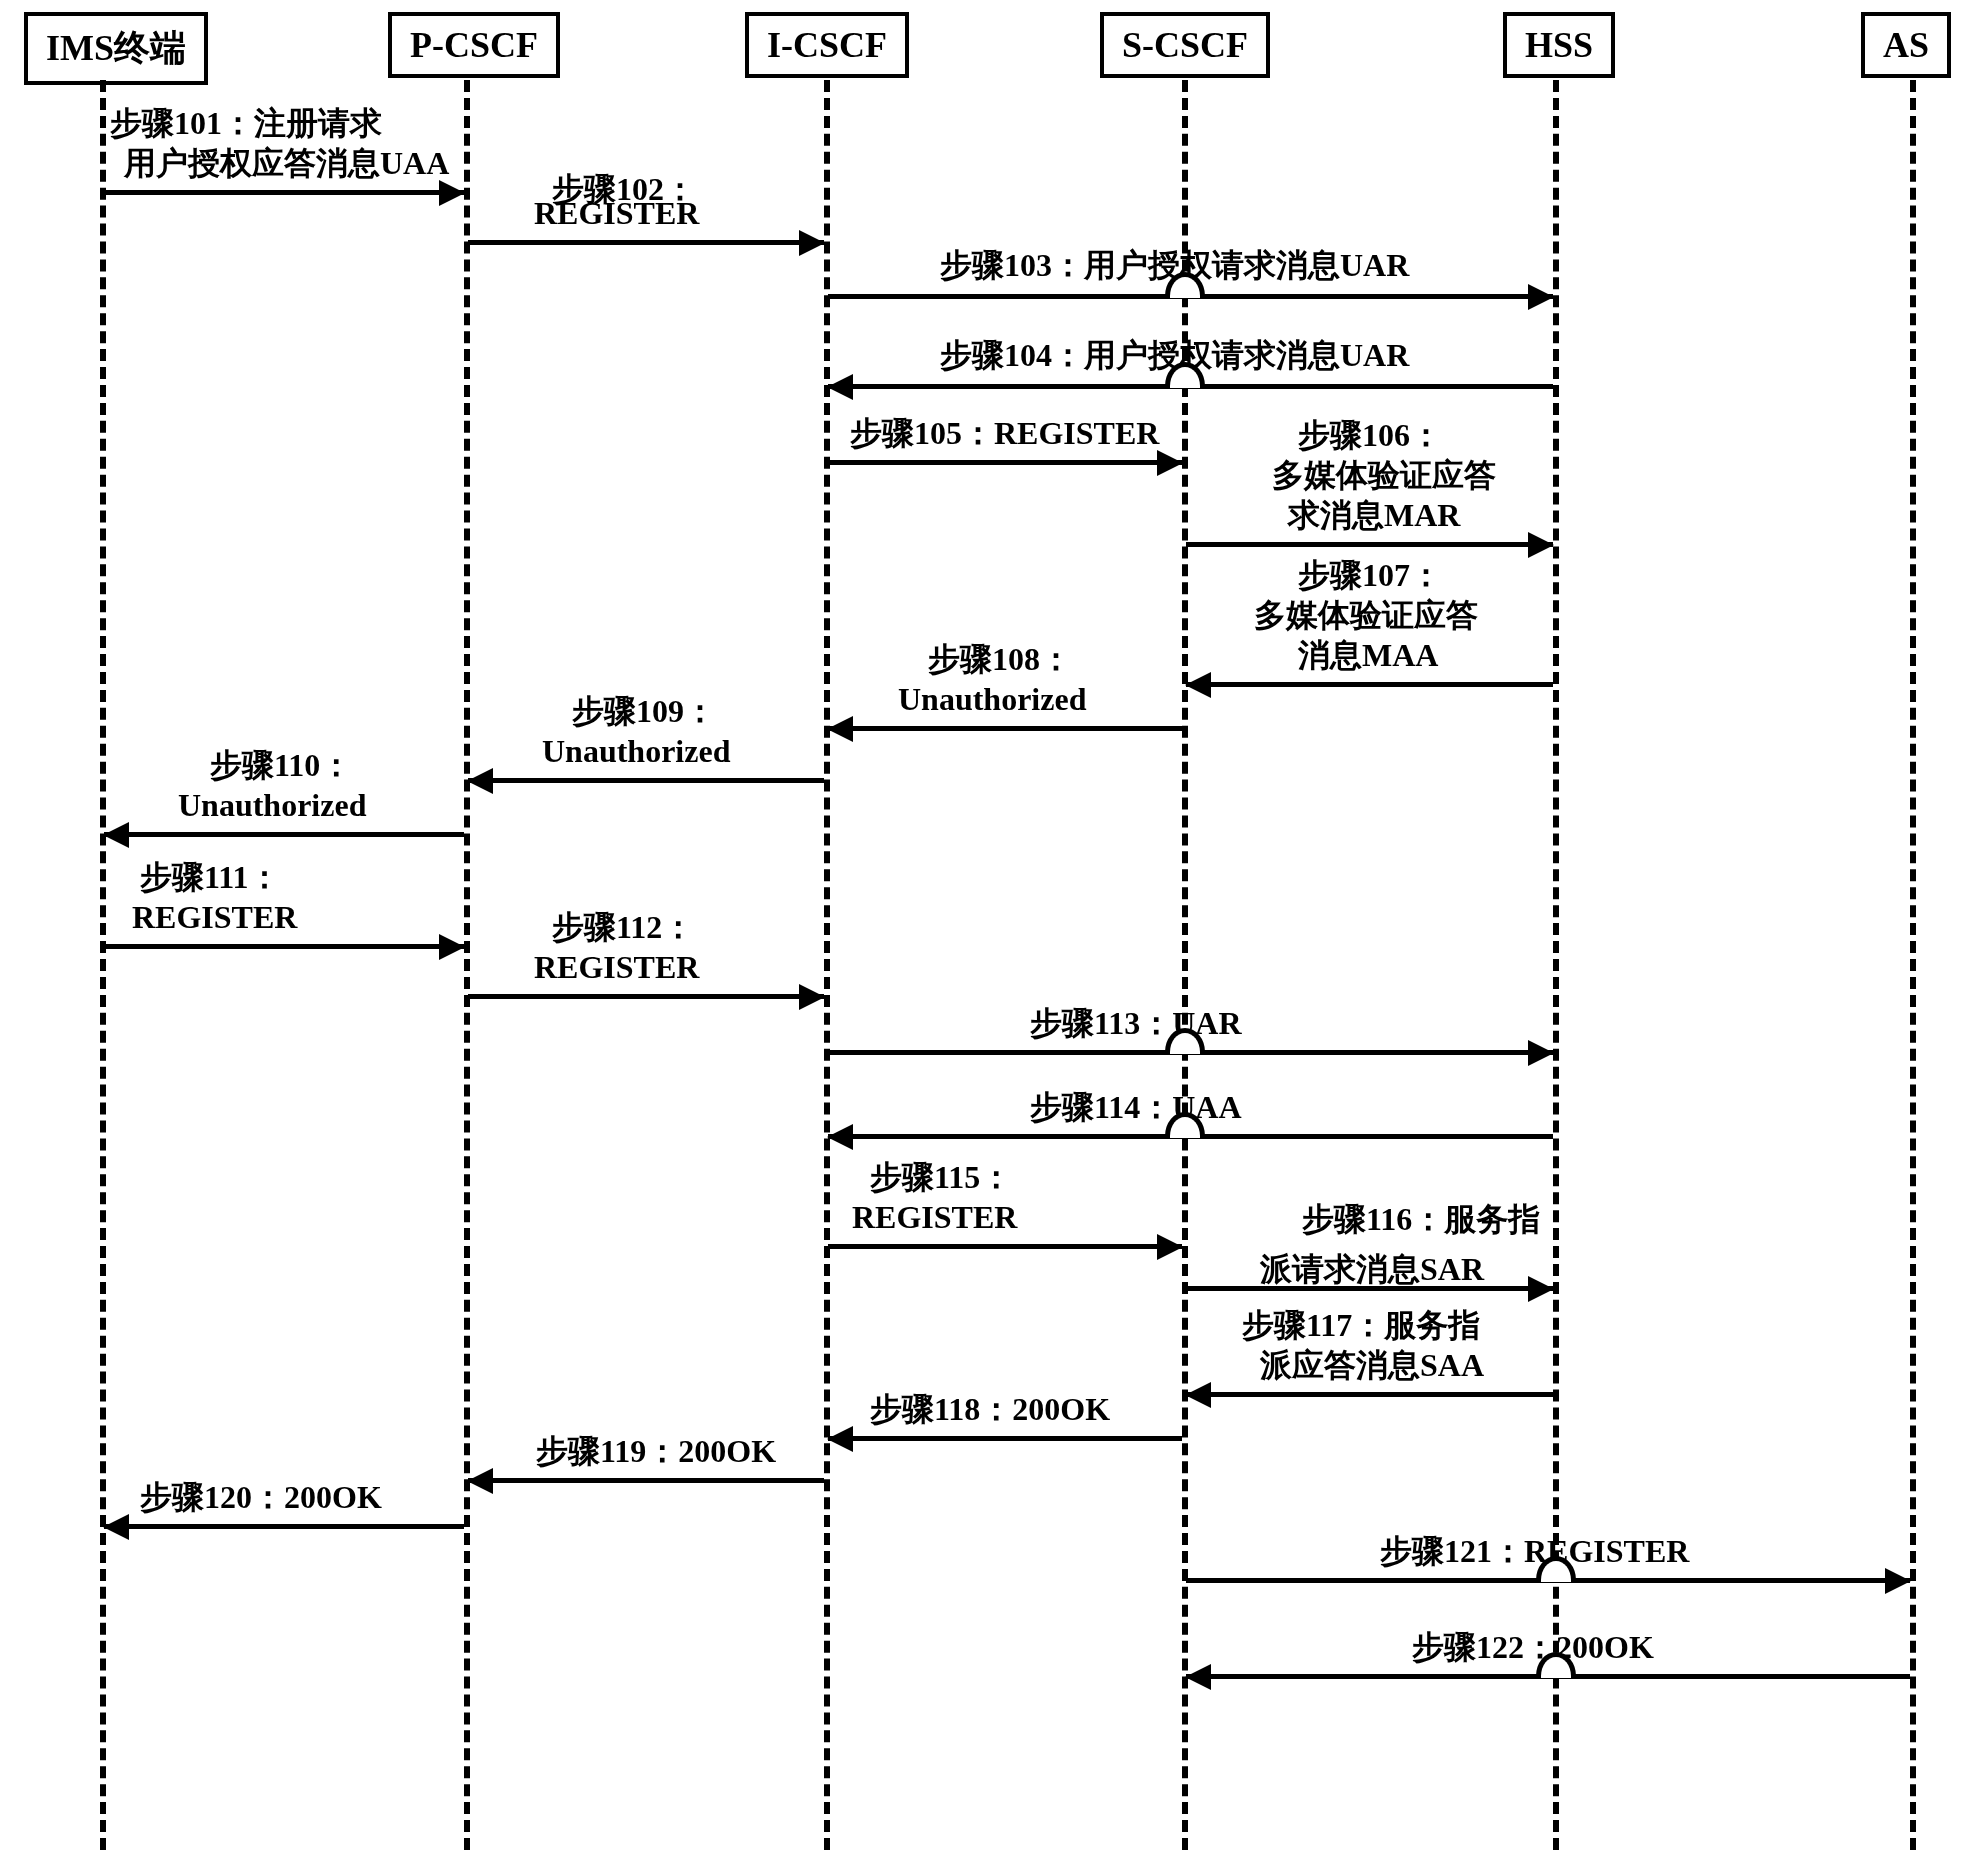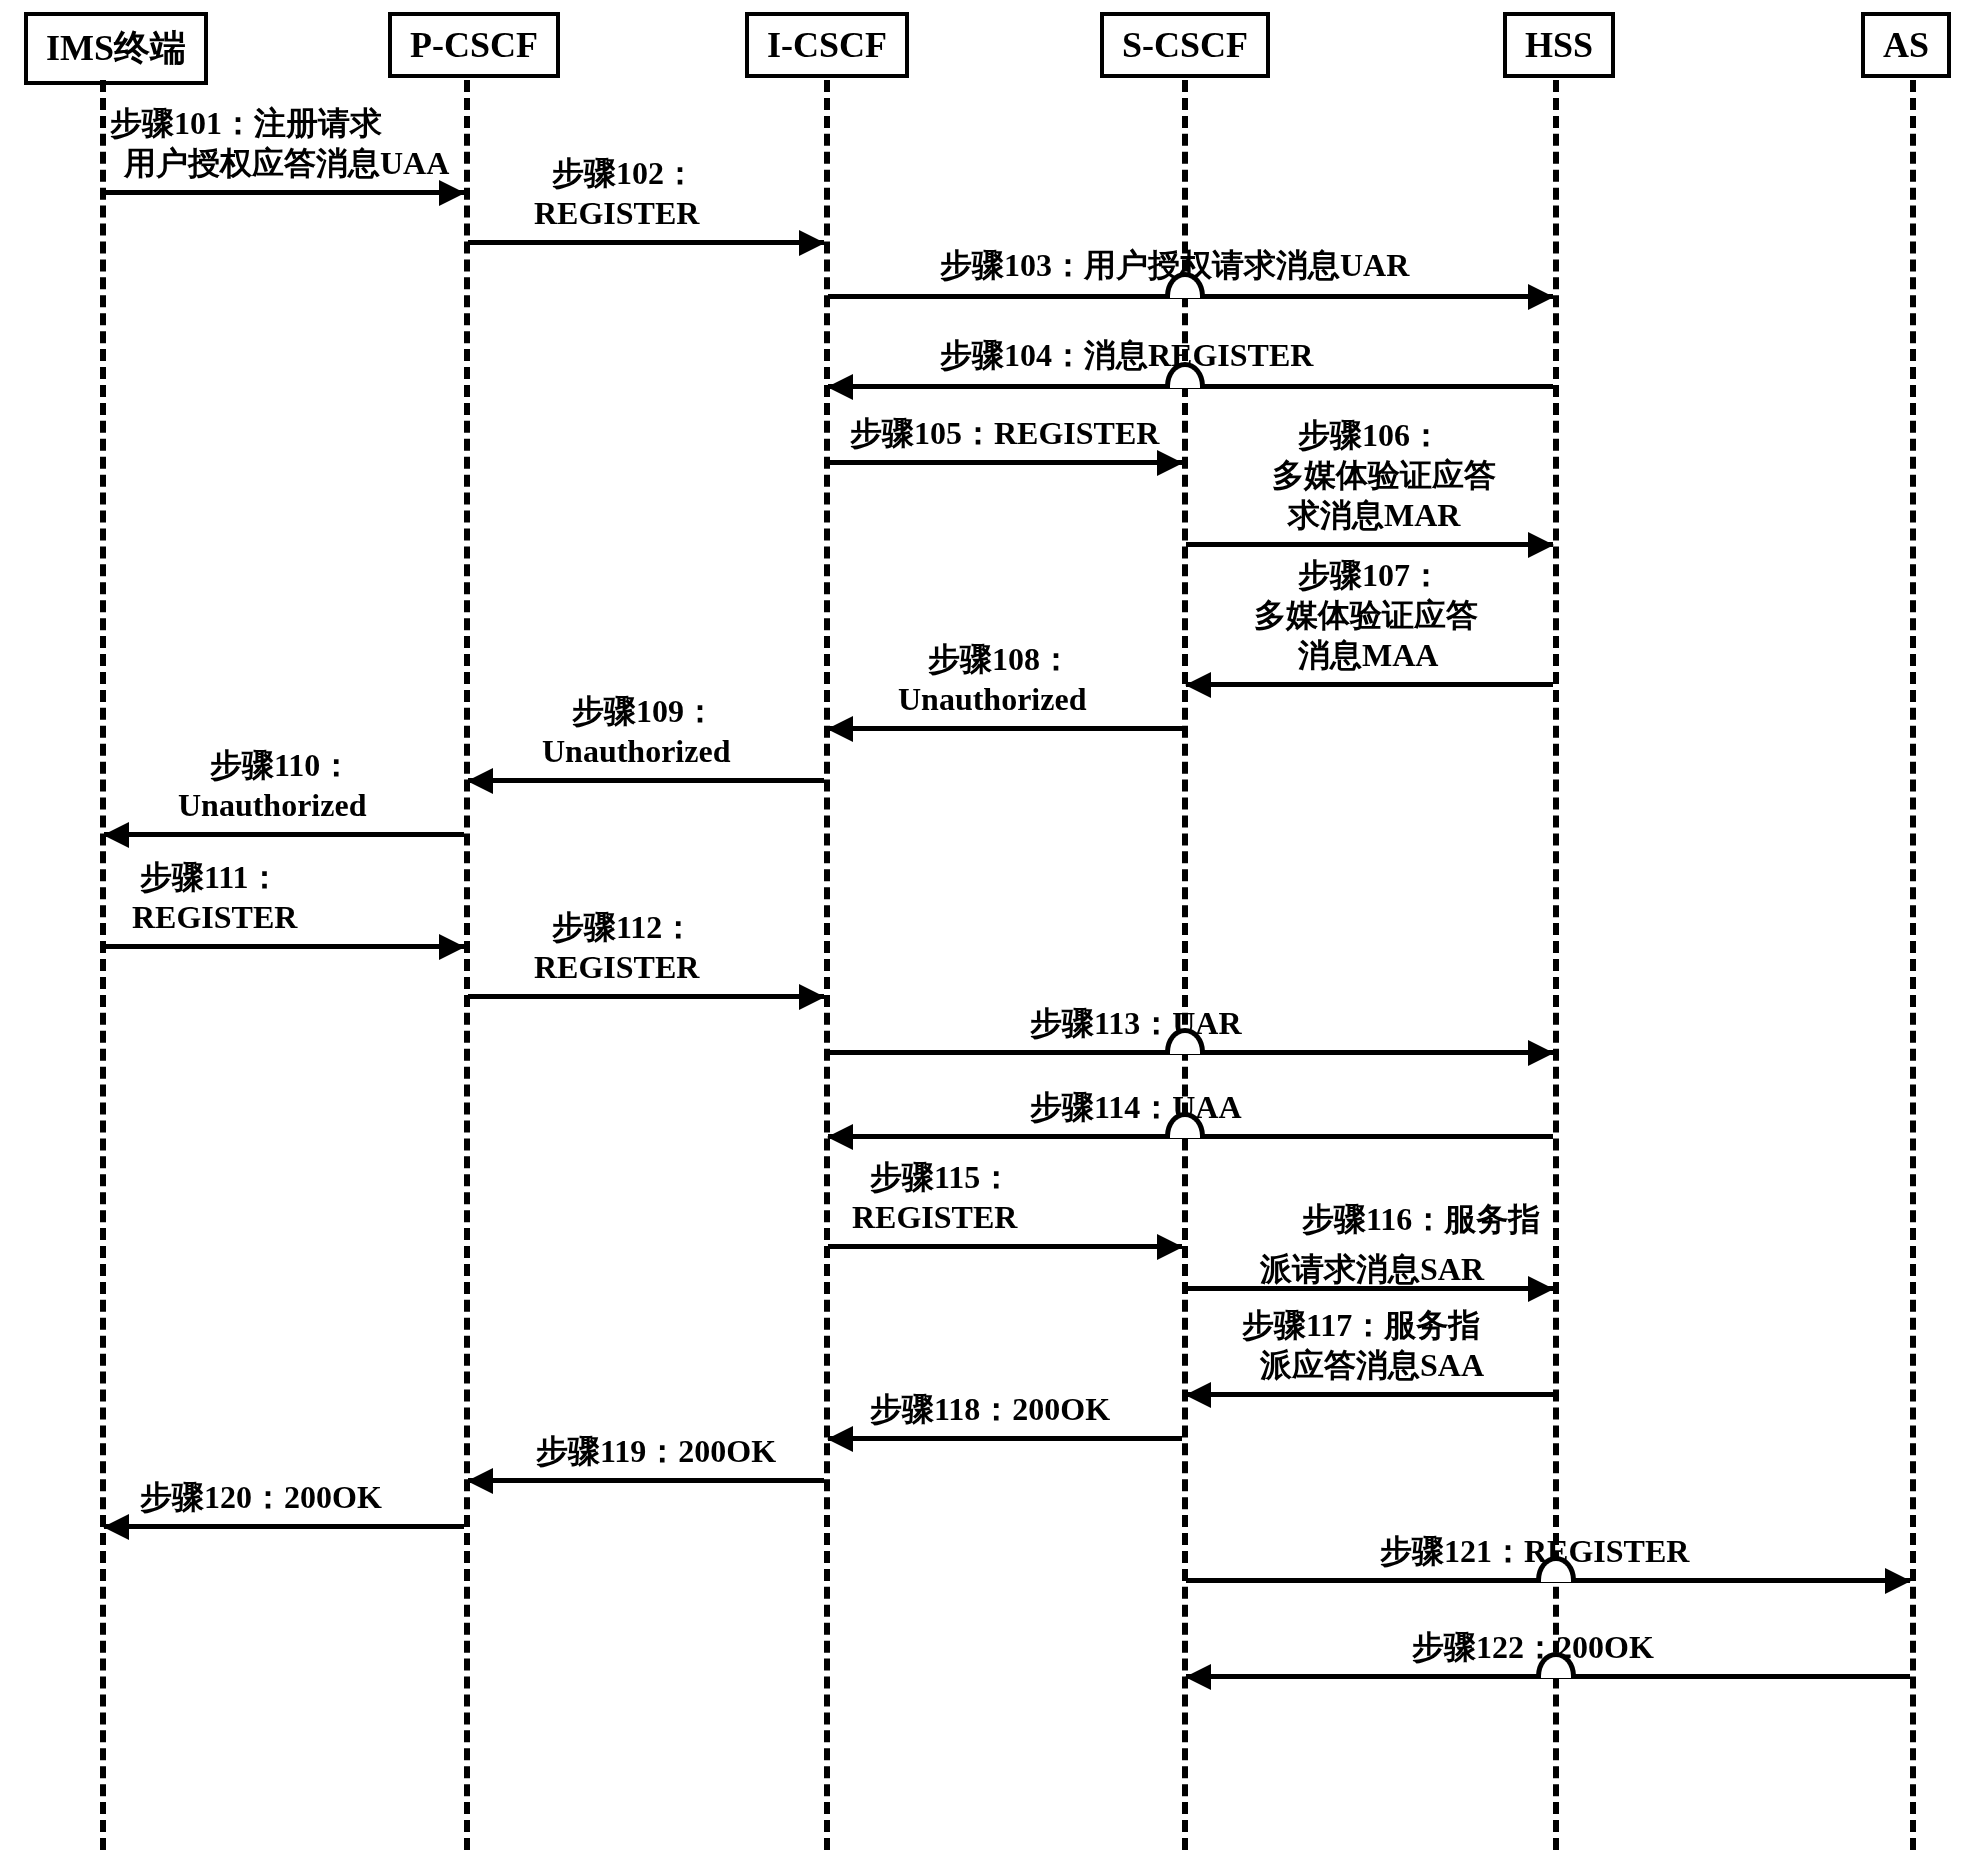--- a/index.html
+++ b/index.html
@@ -89,29 +89,29 @@
   <div class="lifeline" style="left:464px; height:1770px;"></div>
   <div class="lifeline" style="left:824px; height:1770px;"></div>
   <div class="lifeline" style="left:1182px; height:1770px;"></div>
   <div class="lifeline" style="left:1553px; height:1770px;"></div>
   <div class="lifeline" style="left:1910px; height:1770px;"></div>
 
   <div class="lbl" style="left:110px; top:104px;">步骤101：注册请求</div>
   <div class="lbl" style="left:124px; top:144px;">用户授权应答消息UAA</div>
   <div class="msg right" style="left:104px; width:360px; top:190px;"></div>
 
-  <div class="lbl" style="left:552px; top:154px;">步骤102：</div>
+  <div class="lbl" style="left:552px; top:170px;">步骤102：</div>
   <div class="lbl" style="left:534px; top:194px;">REGISTER</div>
   <div class="msg right" style="left:468px; width:356px; top:240px;"></div>
 
   <div class="lbl" style="left:940px; top:246px;">步骤103：用户授权请求消息UAR</div>
   <div class="msg right" style="left:828px; width:725px; top:294px;"></div>
   <div class="hop" style="left:1165px; top:272px;"></div>
 
-  <div class="lbl" style="left:940px; top:336px;">步骤104：消息REGISTER</div>
+  <div class="lbl" style="left:940px; top:336px;">步骤104：用户授权请求消息UAR</div>
   <div class="msg left" style="left:828px; width:725px; top:384px;"></div>
   <div class="hop" style="left:1165px; top:362px;"></div>
 
   <div class="lbl" style="left:850px; top:414px;">步骤105：REGISTER</div>
   <div class="msg right" style="left:828px; width:354px; top:460px;"></div>
 
   <div class="lbl" style="left:1298px; top:416px;">步骤106：</div>
   <div class="lbl" style="left:1272px; top:456px;">多媒体验证应答</div>
   <div class="lbl" style="left:1288px; top:496px;">求消息MAR</div>
   <div class="msg right" style="left:1186px; width:367px; top:542px;"></div>

